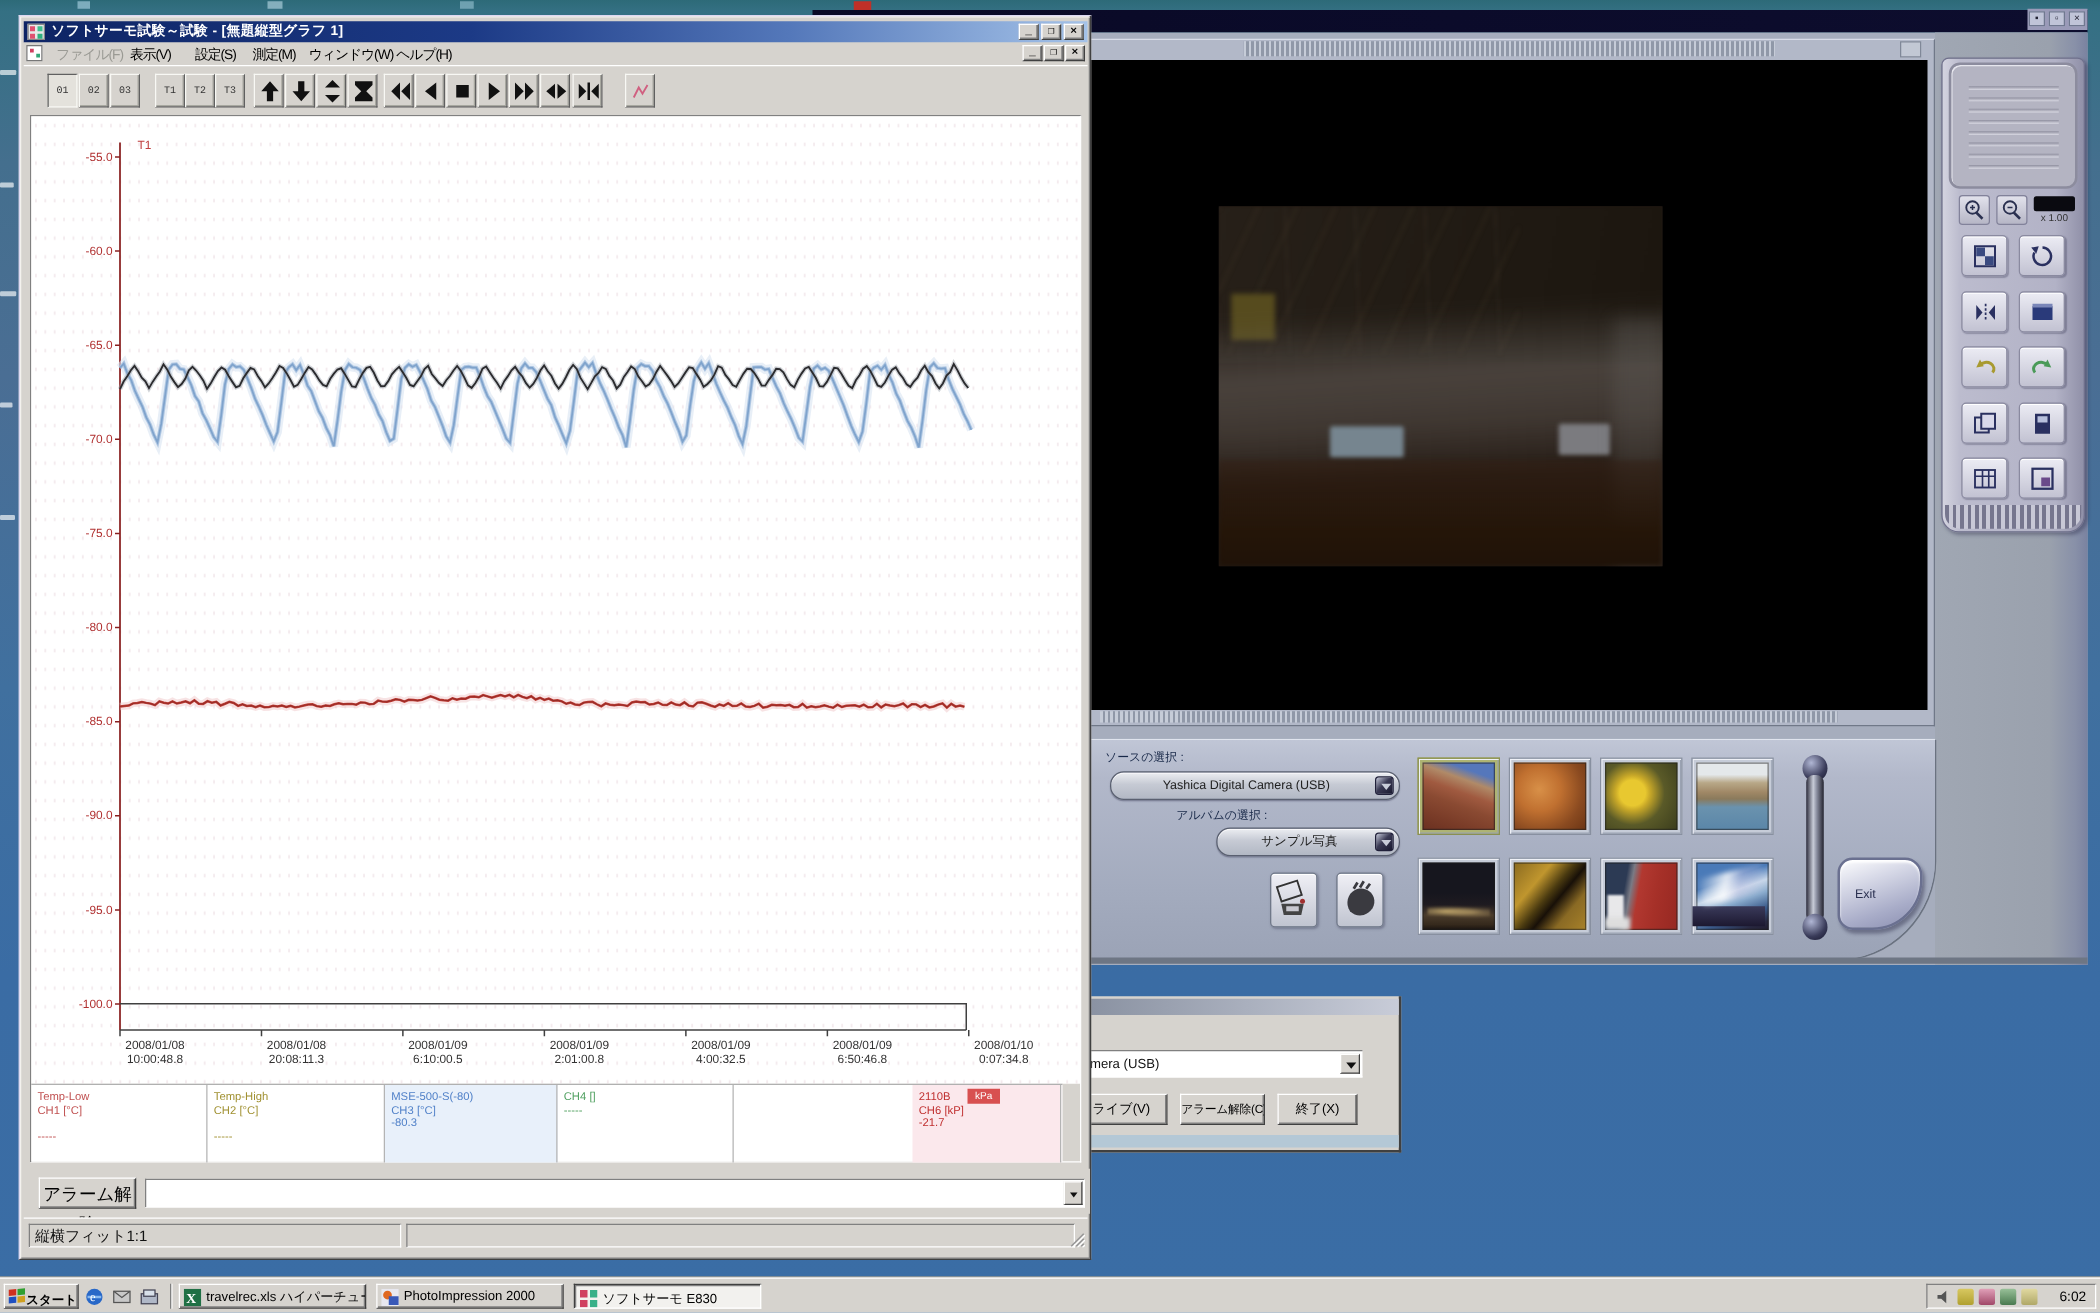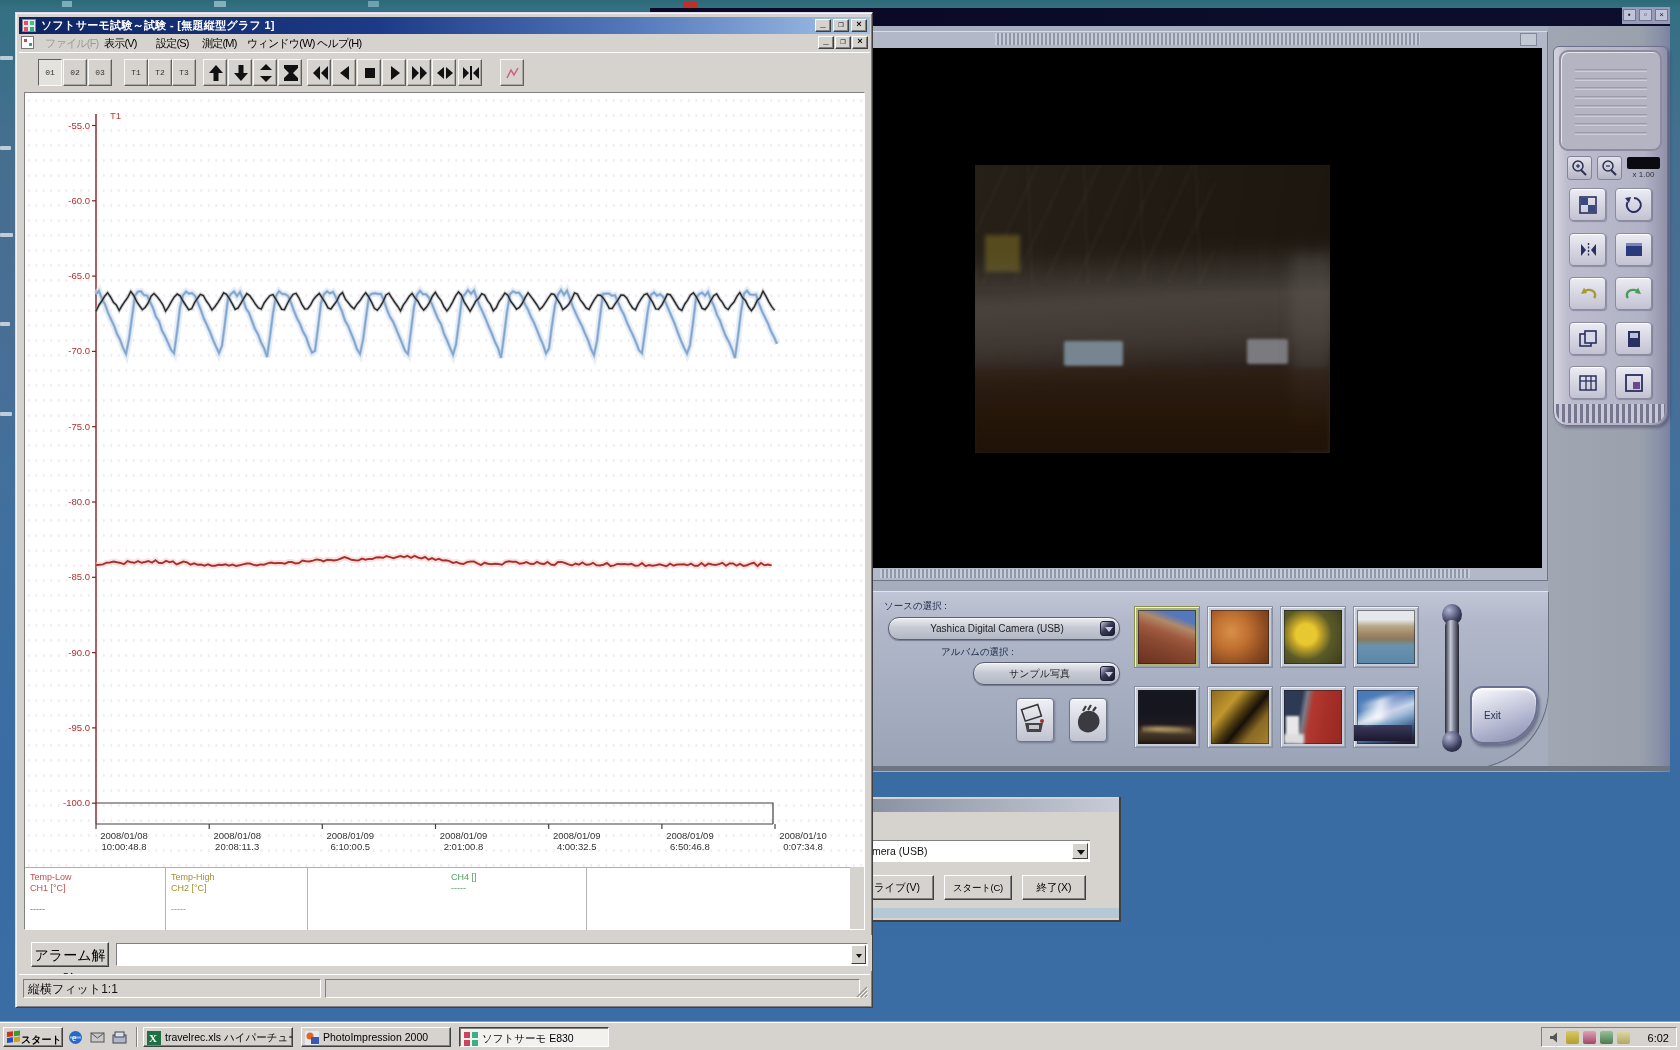--- a/index.html
+++ b/index.html
@@ -304,21 +304,21 @@
       <span>Exit</span>
     </div>
 </div>
 
 <div class="abs" id="capdlg">
   <div class="ttl"></div>
   <div class="combo">mera (USB)<div class="dd">
         <div class="tri" style="left:4px;top:6px;border-left:4px solid transparent;border-right:4px solid transparent;border-top:5px solid #111"></div>
       </div></div>
   <div class="dlgbtn" style="left:-12px;width:74px">ライブ(V)</div>
-  <div class="dlgbtn" style="left:72px;width:68px;font-size:9.5px;letter-spacing:-0.3px">スタート(C)</div>
+  <div class="dlgbtn" style="left:72px;width:68px;font-size:9.5px;letter-spacing:-0.3px">アラーム解除(C)</div>
   <div class="dlgbtn" style="left:150px;width:64px">終了(X)</div>
   <div class="bluestrip"></div>
 </div>
 
 <div class="abs" id="cwin">
   <div class="abs" id="ctitle">
     <span class="txt">ソフトサーモ試験～試験 - [無題縦型グラフ 1]</span>
     <div id="cticon">
         <i style="left:1px;top:1px;background:#e05070"></i>
         <i style="left:7px;top:1px;background:#40c090"></i>
@@ -483,21 +483,23 @@
         <polyline points="71.0,218.3 73.9,212.2 76.8,208.0 79.7,203.2 82.6,199.7 85.5,204.0 88.4,209.2 91.3,212.0 94.2,217.5 97.1,212.5 100.0,208.2 102.9,204.2 105.8,198.4 108.7,202.5 111.6,208.3 114.5,212.7 117.4,216.7 120.3,214.2 123.2,210.0 126.1,203.3 129.0,200.5 131.9,203.4 134.8,207.2 137.7,211.5 140.6,218.1 143.5,213.9 146.4,208.6 149.3,203.9 152.2,201.0 155.1,202.8 158.0,208.0 160.9,212.5 163.8,216.8 166.7,215.7 169.6,209.6 172.5,205.3 175.4,201.3 178.3,202.5 181.2,207.8 184.1,211.9 187.0,216.9 189.9,213.8 192.8,209.6 195.7,205.0 198.6,199.8 201.5,201.3 204.4,205.7 207.3,210.8 210.2,216.4 213.1,214.9 216.0,210.2 218.9,205.1 221.8,200.6 224.7,202.6 227.6,206.7 230.5,211.3 233.4,214.9 236.3,216.1 239.2,210.0 242.1,205.9 245.0,202.6 247.9,201.6 250.8,206.1 253.7,211.1 256.6,216.2 259.5,216.6 262.4,210.5 265.3,205.3 268.2,201.3 271.1,200.4 274.0,205.0 276.9,211.4 279.8,216.0 282.7,215.8 285.6,211.9 288.5,206.5 291.4,203.1 294.3,200.5 297.2,204.8 300.1,209.4 303.0,214.9 305.9,216.0 308.8,212.0 311.7,208.1 314.6,202.2 317.5,199.6 320.4,206.2 323.3,209.7 326.2,213.4 329.1,215.8 332.0,211.2 334.9,207.8 337.8,203.4 340.7,199.8 343.6,203.6 346.5,209.1 349.4,215.3 352.3,217.3 355.2,213.6 358.1,208.6 361.0,201.9 363.9,200.2 366.8,204.8 369.7,209.2 372.6,213.2 375.5,217.9 378.4,211.9 381.3,207.9 384.2,203.3 387.1,200.4 390.0,204.9 392.9,208.2 395.8,213.5 398.7,217.1 401.6,214.1 404.5,209.3 407.4,203.2 410.3,199.3 413.2,204.0 416.1,207.6 419.0,213.8 421.9,217.9 424.8,214.1 427.7,208.8 430.6,202.8 433.5,198.9 436.4,202.2 439.3,209.1 442.2,213.7 445.1,218.3 448.0,213.3 450.9,208.0 453.8,205.3 456.7,200.7 459.6,202.1 462.5,207.7 465.4,211.4 468.3,217.8 471.2,214.7 474.1,208.5 477.0,204.6 479.9,200.1 482.8,202.2 485.7,208.3 488.6,212.0 491.5,216.2 494.4,214.5 497.3,210.3 500.2,204.3 503.1,199.8 506.0,203.6 508.9,207.5 511.8,211.7 514.7,216.6 517.6,213.8 520.5,209.4 523.4,204.9 526.3,200.8 529.2,201.4 532.1,206.1 535.0,210.5 537.9,216.5 540.8,214.4 543.7,211.3 546.6,206.5 549.5,199.9 552.4,201.1 555.3,206.9 558.2,210.5 561.1,215.0 564.0,216.4 566.9,210.9 569.8,205.9 572.7,202.0 575.6,202.2 578.5,205.4 581.4,209.9 584.3,215.4 587.2,215.5 590.1,210.9 593.0,206.9 595.9,202.0 598.8,202.3 601.7,204.9 604.6,210.3 607.5,214.9 610.4,216.9 613.3,210.7 616.2,205.9 619.1,201.8 622.0,200.6 624.9,205.0 627.8,209.6 630.7,215.9 633.6,216.2 636.5,212.5 639.4,207.1 642.3,201.2 645.2,201.7 648.1,206.0 651.0,211.0 653.9,215.6 656.8,217.5 659.7,211.2 662.6,207.2 665.5,201.9 668.4,199.9 671.3,203.8 674.2,209.3 677.1,215.4 680.0,216.5 682.9,213.0 685.8,207.5 688.7,202.7 691.6,200.9 694.5,205.7 697.4,209.4 700.3,214.5 703.2,216.5 706.1,212.2 709.0,209.1 711.9,203.4 714.8,199.6 717.7,204.8 720.6,207.8 723.5,213.8 726.4,217.7 729.3,213.8 732.2,207.4 735.1,204.7 738.0,198.2 740.9,203.1 743.8,208.8 746.7,213.7 749.6,217.4" fill="none" stroke="#9aa0a8" stroke-width="3.6" opacity="0.45"></polyline>
         <polyline points="71.0,218.3 73.9,212.2 76.8,208.0 79.7,203.2 82.6,199.7 85.5,204.0 88.4,209.2 91.3,212.0 94.2,217.5 97.1,212.5 100.0,208.2 102.9,204.2 105.8,198.4 108.7,202.5 111.6,208.3 114.5,212.7 117.4,216.7 120.3,214.2 123.2,210.0 126.1,203.3 129.0,200.5 131.9,203.4 134.8,207.2 137.7,211.5 140.6,218.1 143.5,213.9 146.4,208.6 149.3,203.9 152.2,201.0 155.1,202.8 158.0,208.0 160.9,212.5 163.8,216.8 166.7,215.7 169.6,209.6 172.5,205.3 175.4,201.3 178.3,202.5 181.2,207.8 184.1,211.9 187.0,216.9 189.9,213.8 192.8,209.6 195.7,205.0 198.6,199.8 201.5,201.3 204.4,205.7 207.3,210.8 210.2,216.4 213.1,214.9 216.0,210.2 218.9,205.1 221.8,200.6 224.7,202.6 227.6,206.7 230.5,211.3 233.4,214.9 236.3,216.1 239.2,210.0 242.1,205.9 245.0,202.6 247.9,201.6 250.8,206.1 253.7,211.1 256.6,216.2 259.5,216.6 262.4,210.5 265.3,205.3 268.2,201.3 271.1,200.4 274.0,205.0 276.9,211.4 279.8,216.0 282.7,215.8 285.6,211.9 288.5,206.5 291.4,203.1 294.3,200.5 297.2,204.8 300.1,209.4 303.0,214.9 305.9,216.0 308.8,212.0 311.7,208.1 314.6,202.2 317.5,199.6 320.4,206.2 323.3,209.7 326.2,213.4 329.1,215.8 332.0,211.2 334.9,207.8 337.8,203.4 340.7,199.8 343.6,203.6 346.5,209.1 349.4,215.3 352.3,217.3 355.2,213.6 358.1,208.6 361.0,201.9 363.9,200.2 366.8,204.8 369.7,209.2 372.6,213.2 375.5,217.9 378.4,211.9 381.3,207.9 384.2,203.3 387.1,200.4 390.0,204.9 392.9,208.2 395.8,213.5 398.7,217.1 401.6,214.1 404.5,209.3 407.4,203.2 410.3,199.3 413.2,204.0 416.1,207.6 419.0,213.8 421.9,217.9 424.8,214.1 427.7,208.8 430.6,202.8 433.5,198.9 436.4,202.2 439.3,209.1 442.2,213.7 445.1,218.3 448.0,213.3 450.9,208.0 453.8,205.3 456.7,200.7 459.6,202.1 462.5,207.7 465.4,211.4 468.3,217.8 471.2,214.7 474.1,208.5 477.0,204.6 479.9,200.1 482.8,202.2 485.7,208.3 488.6,212.0 491.5,216.2 494.4,214.5 497.3,210.3 500.2,204.3 503.1,199.8 506.0,203.6 508.9,207.5 511.8,211.7 514.7,216.6 517.6,213.8 520.5,209.4 523.4,204.9 526.3,200.8 529.2,201.4 532.1,206.1 535.0,210.5 537.9,216.5 540.8,214.4 543.7,211.3 546.6,206.5 549.5,199.9 552.4,201.1 555.3,206.9 558.2,210.5 561.1,215.0 564.0,216.4 566.9,210.9 569.8,205.9 572.7,202.0 575.6,202.2 578.5,205.4 581.4,209.9 584.3,215.4 587.2,215.5 590.1,210.9 593.0,206.9 595.9,202.0 598.8,202.3 601.7,204.9 604.6,210.3 607.5,214.9 610.4,216.9 613.3,210.7 616.2,205.9 619.1,201.8 622.0,200.6 624.9,205.0 627.8,209.6 630.7,215.9 633.6,216.2 636.5,212.5 639.4,207.1 642.3,201.2 645.2,201.7 648.1,206.0 651.0,211.0 653.9,215.6 656.8,217.5 659.7,211.2 662.6,207.2 665.5,201.9 668.4,199.9 671.3,203.8 674.2,209.3 677.1,215.4 680.0,216.5 682.9,213.0 685.8,207.5 688.7,202.7 691.6,200.9 694.5,205.7 697.4,209.4 700.3,214.5 703.2,216.5 706.1,212.2 709.0,209.1 711.9,203.4 714.8,199.6 717.7,204.8 720.6,207.8 723.5,213.8 726.4,217.7 729.3,213.8 732.2,207.4 735.1,204.7 738.0,198.2 740.9,203.1 743.8,208.8 746.7,213.7 749.6,217.4" fill="none" stroke="#2b2b2e" stroke-width="1.5"></polyline>
         <polyline points="71.0,472.2 74.5,471.8 78.0,471.4 81.5,469.7 85.0,469.4 88.5,468.6 92.0,469.3 95.5,469.9 99.0,471.1 102.5,468.1 106.0,469.2 109.5,469.8 113.0,468.1 116.5,469.8 120.0,469.0 123.5,468.1 127.0,469.6 130.5,467.2 134.0,470.0 137.5,470.1 141.0,467.9 144.5,469.2 148.0,468.4 151.5,471.4 155.0,470.0 158.5,468.5 162.0,469.4 165.5,471.7 169.0,470.4 172.5,471.8 176.0,471.5 179.5,472.7 183.0,471.4 186.5,472.8 190.0,472.7 193.5,471.7 197.0,472.1 200.5,471.4 204.0,472.6 207.5,471.6 211.0,472.9 214.5,472.3 218.0,471.4 221.5,470.6 225.0,470.5 228.5,471.9 232.0,472.4 235.5,471.4 239.0,471.8 242.5,470.4 246.0,469.6 249.5,470.3 253.0,470.1 256.5,470.1 260.0,470.7 263.5,469.0 267.0,469.1 270.5,470.4 274.0,470.1 277.5,467.5 281.0,468.3 284.5,468.4 288.0,467.6 291.5,466.4 295.0,466.9 298.5,468.3 302.0,466.8 305.5,467.0 309.0,467.4 312.5,466.9 316.0,465.5 319.5,464.1 323.0,465.3 326.5,466.8 330.0,467.2 333.5,467.5 337.0,465.6 340.5,466.7 344.0,465.9 347.5,466.0 351.0,464.4 354.5,464.3 358.0,464.8 361.5,463.1 365.0,464.1 368.5,465.1 372.0,464.0 375.5,463.0 379.0,464.1 382.5,462.9 386.0,464.9 389.5,462.9 393.0,464.5 396.5,465.5 400.0,464.0 403.5,466.6 407.0,465.2 410.5,466.9 414.0,465.9 417.5,467.5 421.0,467.3 424.5,468.1 428.0,470.0 431.5,469.0 435.0,470.6 438.5,471.0 442.0,469.1 445.5,468.6 449.0,468.5 452.5,470.4 456.0,472.1 459.5,469.7 463.0,470.8 466.5,471.2 470.0,470.7 473.5,471.1 477.0,471.7 480.5,469.0 484.0,468.3 487.5,468.8 491.0,468.7 494.5,470.6 498.0,470.2 501.5,469.0 505.0,470.8 508.5,471.0 512.0,468.9 515.5,470.6 519.0,471.1 522.5,468.9 526.0,471.5 529.5,472.1 533.0,469.1 536.5,468.9 540.0,470.0 543.5,471.4 547.0,472.5 550.5,470.5 554.0,471.7 557.5,469.5 561.0,471.8 564.5,471.6 568.0,469.8 571.5,472.2 575.0,472.5 578.5,471.7 582.0,470.0 585.5,473.1 589.0,472.4 592.5,470.9 596.0,471.2 599.5,471.0 603.0,471.5 606.5,470.9 610.0,472.7 613.5,472.6 617.0,470.1 620.5,473.1 624.0,472.0 627.5,472.7 631.0,472.2 634.5,471.3 638.0,472.3 641.5,473.2 645.0,470.7 648.5,472.6 652.0,471.6 655.5,471.4 659.0,471.3 662.5,472.3 666.0,470.7 669.5,472.8 673.0,472.7 676.5,470.0 680.0,472.9 683.5,470.6 687.0,471.4 690.5,471.9 694.0,471.1 697.5,469.8 701.0,472.8 704.5,470.4 708.0,470.5 711.5,472.6 715.0,470.9 718.5,472.9 722.0,472.2 725.5,470.7 729.0,469.7 732.5,473.1 736.0,470.0 739.5,472.3 743.0,471.5 746.5,472.4" fill="none" stroke="#f0ccce" stroke-width="6" opacity="0.55"></polyline>
         <polyline points="71.0,472.2 74.5,471.8 78.0,471.4 81.5,469.7 85.0,469.4 88.5,468.6 92.0,469.3 95.5,469.9 99.0,471.1 102.5,468.1 106.0,469.2 109.5,469.8 113.0,468.1 116.5,469.8 120.0,469.0 123.5,468.1 127.0,469.6 130.5,467.2 134.0,470.0 137.5,470.1 141.0,467.9 144.5,469.2 148.0,468.4 151.5,471.4 155.0,470.0 158.5,468.5 162.0,469.4 165.5,471.7 169.0,470.4 172.5,471.8 176.0,471.5 179.5,472.7 183.0,471.4 186.5,472.8 190.0,472.7 193.5,471.7 197.0,472.1 200.5,471.4 204.0,472.6 207.5,471.6 211.0,472.9 214.5,472.3 218.0,471.4 221.5,470.6 225.0,470.5 228.5,471.9 232.0,472.4 235.5,471.4 239.0,471.8 242.5,470.4 246.0,469.6 249.5,470.3 253.0,470.1 256.5,470.1 260.0,470.7 263.5,469.0 267.0,469.1 270.5,470.4 274.0,470.1 277.5,467.5 281.0,468.3 284.5,468.4 288.0,467.6 291.5,466.4 295.0,466.9 298.5,468.3 302.0,466.8 305.5,467.0 309.0,467.4 312.5,466.9 316.0,465.5 319.5,464.1 323.0,465.3 326.5,466.8 330.0,467.2 333.5,467.5 337.0,465.6 340.5,466.7 344.0,465.9 347.5,466.0 351.0,464.4 354.5,464.3 358.0,464.8 361.5,463.1 365.0,464.1 368.5,465.1 372.0,464.0 375.5,463.0 379.0,464.1 382.5,462.9 386.0,464.9 389.5,462.9 393.0,464.5 396.5,465.5 400.0,464.0 403.5,466.6 407.0,465.2 410.5,466.9 414.0,465.9 417.5,467.5 421.0,467.3 424.5,468.1 428.0,470.0 431.5,469.0 435.0,470.6 438.5,471.0 442.0,469.1 445.5,468.6 449.0,468.5 452.5,470.4 456.0,472.1 459.5,469.7 463.0,470.8 466.5,471.2 470.0,470.7 473.5,471.1 477.0,471.7 480.5,469.0 484.0,468.3 487.5,468.8 491.0,468.7 494.5,470.6 498.0,470.2 501.5,469.0 505.0,470.8 508.5,471.0 512.0,468.9 515.5,470.6 519.0,471.1 522.5,468.9 526.0,471.5 529.5,472.1 533.0,469.1 536.5,468.9 540.0,470.0 543.5,471.4 547.0,472.5 550.5,470.5 554.0,471.7 557.5,469.5 561.0,471.8 564.5,471.6 568.0,469.8 571.5,472.2 575.0,472.5 578.5,471.7 582.0,470.0 585.5,473.1 589.0,472.4 592.5,470.9 596.0,471.2 599.5,471.0 603.0,471.5 606.5,470.9 610.0,472.7 613.5,472.6 617.0,470.1 620.5,473.1 624.0,472.0 627.5,472.7 631.0,472.2 634.5,471.3 638.0,472.3 641.5,473.2 645.0,470.7 648.5,472.6 652.0,471.6 655.5,471.4 659.0,471.3 662.5,472.3 666.0,470.7 669.5,472.8 673.0,472.7 676.5,470.0 680.0,472.9 683.5,470.6 687.0,471.4 690.5,471.9 694.0,471.1 697.5,469.8 701.0,472.8 704.5,470.4 708.0,470.5 711.5,472.6 715.0,470.9 718.5,472.9 722.0,472.2 725.5,470.7 729.0,469.7 732.5,473.1 736.0,470.0 739.5,472.3 743.0,471.5 746.5,472.4" fill="none" stroke="#c04038" stroke-width="2"></polyline>
         <polyline points="71.0,472.2 74.5,471.8 78.0,471.4 81.5,469.7 85.0,469.4 88.5,468.6 92.0,469.3 95.5,469.9 99.0,471.1 102.5,468.1 106.0,469.2 109.5,469.8 113.0,468.1 116.5,469.8 120.0,469.0 123.5,468.1 127.0,469.6 130.5,467.2 134.0,470.0 137.5,470.1 141.0,467.9 144.5,469.2 148.0,468.4 151.5,471.4 155.0,470.0 158.5,468.5 162.0,469.4 165.5,471.7 169.0,470.4 172.5,471.8 176.0,471.5 179.5,472.7 183.0,471.4 186.5,472.8 190.0,472.7 193.5,471.7 197.0,472.1 200.5,471.4 204.0,472.6 207.5,471.6 211.0,472.9 214.5,472.3 218.0,471.4 221.5,470.6 225.0,470.5 228.5,471.9 232.0,472.4 235.5,471.4 239.0,471.8 242.5,470.4 246.0,469.6 249.5,470.3 253.0,470.1 256.5,470.1 260.0,470.7 263.5,469.0 267.0,469.1 270.5,470.4 274.0,470.1 277.5,467.5 281.0,468.3 284.5,468.4 288.0,467.6 291.5,466.4 295.0,466.9 298.5,468.3 302.0,466.8 305.5,467.0 309.0,467.4 312.5,466.9 316.0,465.5 319.5,464.1 323.0,465.3 326.5,466.8 330.0,467.2 333.5,467.5 337.0,465.6 340.5,466.7 344.0,465.9 347.5,466.0 351.0,464.4 354.5,464.3 358.0,464.8 361.5,463.1 365.0,464.1 368.5,465.1 372.0,464.0 375.5,463.0 379.0,464.1 382.5,462.9 386.0,464.9 389.5,462.9 393.0,464.5 396.5,465.5 400.0,464.0 403.5,466.6 407.0,465.2 410.5,466.9 414.0,465.9 417.5,467.5 421.0,467.3 424.5,468.1 428.0,470.0 431.5,469.0 435.0,470.6 438.5,471.0 442.0,469.1 445.5,468.6 449.0,468.5 452.5,470.4 456.0,472.1 459.5,469.7 463.0,470.8 466.5,471.2 470.0,470.7 473.5,471.1 477.0,471.7 480.5,469.0 484.0,468.3 487.5,468.8 491.0,468.7 494.5,470.6 498.0,470.2 501.5,469.0 505.0,470.8 508.5,471.0 512.0,468.9 515.5,470.6 519.0,471.1 522.5,468.9 526.0,471.5 529.5,472.1 533.0,469.1 536.5,468.9 540.0,470.0 543.5,471.4 547.0,472.5 550.5,470.5 554.0,471.7 557.5,469.5 561.0,471.8 564.5,471.6 568.0,469.8 571.5,472.2 575.0,472.5 578.5,471.7 582.0,470.0 585.5,473.1 589.0,472.4 592.5,470.9 596.0,471.2 599.5,471.0 603.0,471.5 606.5,470.9 610.0,472.7 613.5,472.6 617.0,470.1 620.5,473.1 624.0,472.0 627.5,472.7 631.0,472.2 634.5,471.3 638.0,472.3 641.5,473.2 645.0,470.7 648.5,472.6 652.0,471.6 655.5,471.4 659.0,471.3 662.5,472.3 666.0,470.7 669.5,472.8 673.0,472.7 676.5,470.0 680.0,472.9 683.5,470.6 687.0,471.4 690.5,471.9 694.0,471.1 697.5,469.8 701.0,472.8 704.5,470.4 708.0,470.5 711.5,472.6 715.0,470.9 718.5,472.9 722.0,472.2 725.5,470.7 729.0,469.7 732.5,473.1 736.0,470.0 739.5,472.3 743.0,471.5 746.5,472.4" fill="none" stroke="#962a26" stroke-width="1" opacity="0.9"></polyline>
       </svg>
     </div>
   <div class="abs" id="legend">
     <div class="lcell" style="left:0;width:141px;color:#c05050">Temp-Low<br>CH1 [°C]<br><br>-----</div>
     <div class="lcell" style="left:141px;width:142px;color:#a09030">Temp-High<br>CH2 [°C]<br><br>-----</div>
+    <div class="lcell" style="left:283px;width:138px;color:#5080c8;background:#e8f0fa">MSE-500-S(-80)<br>CH3 [°C]<br>-80.3</div>
     <div class="lcell" style="left:421px;width:141px;color:#50a060">CH4 []<br>-----</div>
+    <div class="lcell" style="left:705px;width:119px;color:#c03030;background:#fbe8ec">2110B<br>CH6 [kP]<br>-21.7<i style="position:absolute;left:44px;top:3px;width:26px;height:12px;background:#d85050;font-style:normal;color:#fff;font-size:8px;text-align:center;line-height:12px">kPa</i></div>
   </div>
   <div class="abs" id="alarmrow">
     <div id="alarmbtn">アラーム解除</div>
     <div id="alarmcombo">
         <div class="dd">
           <div class="tri" style="left:4px;top:8px;border-left:3.5px solid transparent;border-right:3.5px solid transparent;border-top:4px solid #111"></div>
         </div>
       </div>
   </div>
   <div class="abs" id="statusbar">

